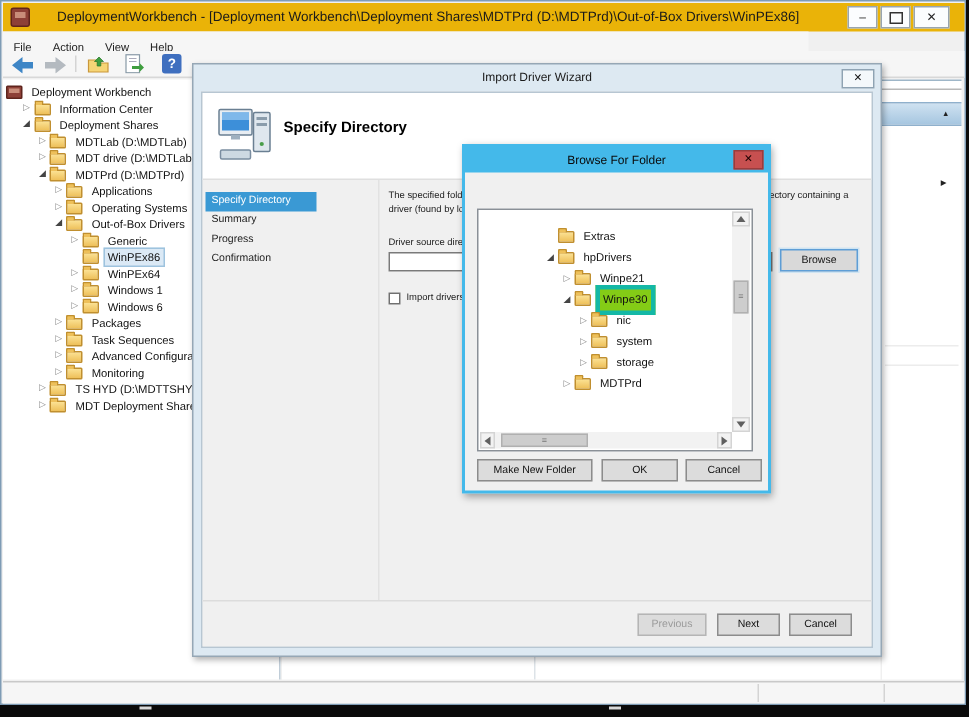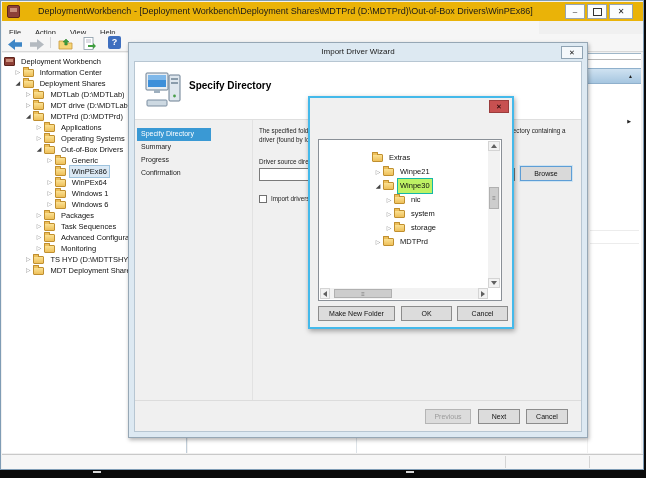--- a/index.html
+++ b/index.html
@@ -103,21 +103,21 @@
        border:2px solid #44b9ea;box-sizing:border-box;z-index:20;box-shadow:1px 2px 5px rgba(0,0,0,.35);}
   #bff-title{position:absolute;left:0;top:0;width:100%;height:17px;background:#44b9ea;
              text-align:center;font-size:8px;line-height:17px;color:#0a0a0a;}
   #bff-close{position:absolute;right:3px;top:2px;width:20px;height:13px;background:#c75050;
              border:1px solid #9a3c3c;color:#1a0000;font-size:7px;line-height:11px;text-align:center;
              box-sizing:border-box;}
   #bff-tree{position:absolute;left:8px;top:41px;width:184px;height:162px;background:#fff;
             border:1px solid #8a9097;box-sizing:border-box;}
   #bff-rows{position:absolute;left:1px;top:1px;right:13px;bottom:12px;overflow:hidden;padding-top:10px;}
   #bff-rows .trow{height:14px;line-height:14px;padding-left:calc(20px + var(--lv)*11px);}
-  #bff-rows .trow.selected .tlabel{background:#bef264;border:1px solid #14b8a6;}
+  #bff-rows .trow.selected .tlabel{background:#84cc16;border:3px solid #14b8a6;}
   .vscroll{position:absolute;right:1px;top:1px;width:12px;bottom:12px;background:#f2f2f2;}
   .hscroll{position:absolute;left:1px;right:13px;bottom:1px;height:11px;background:#f2f2f2;}
   .scrbtn{position:absolute;background:#f2f2f2;border:1px solid #d4d4d4;box-sizing:border-box;
           display:flex;align-items:center;justify-content:center;}
   .vthumb{position:absolute;left:1px;right:1px;top:46px;height:22px;background:#cdcdcd;
           border:1px solid #b0b0b0;box-sizing:border-box;text-align:center;font-size:6px;
           line-height:20px;color:#777;}
   .hthumb{position:absolute;top:1px;bottom:1px;left:14px;width:58px;background:#cdcdcd;
           border:1px solid #b0b0b0;box-sizing:border-box;text-align:center;font-size:6px;
           line-height:9px;color:#777;}
@@ -365,32 +365,38 @@
       </div>
       <div id="wiz-foot">
         <div id="btn-prev" class="wbtn">Previous</div>
         <div id="btn-next" class="wbtn">Next</div>
         <div id="btn-wcancel" class="wbtn">Cancel</div>
       </div>
     </div>
   </div>
 
   <div id="bff">
+    <div id="bff-title">Browse For Folder</div>
     <div id="bff-close"><span>✕</span></div>
     <div id="bff-tree">
       <div id="bff-rows">
 
 
 
           <div class="trow lvl2" style="--lv: 2;">
             <span class="twisty none"></span>
             <span class="ficon"></span>
             <span class="tlabel">Extras</span>
           </div>
 
+          <div class="trow lvl2" style="--lv: 2;">
+            <span class="twisty expanded">◢</span>
+            <span class="ficon"></span>
+            <span class="tlabel">hpDrivers</span>
+          </div>
 
           <div class="trow lvl3" style="--lv: 3;">
             <span class="twisty collapsed">▷</span>
             <span class="ficon"></span>
             <span class="tlabel">Winpe21</span>
           </div>
 
           <div class="trow lvl3 selected" style="--lv: 3;">
             <span class="twisty expanded">◢</span>
             <span class="ficon"></span>

